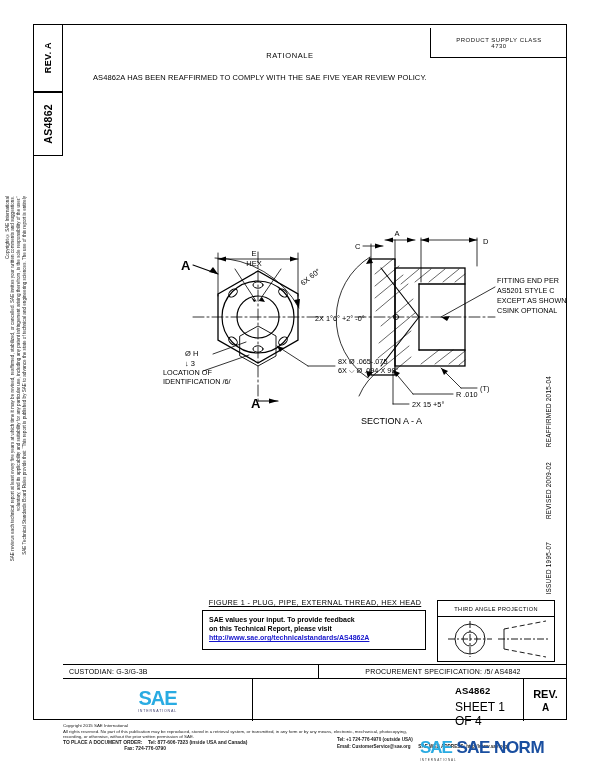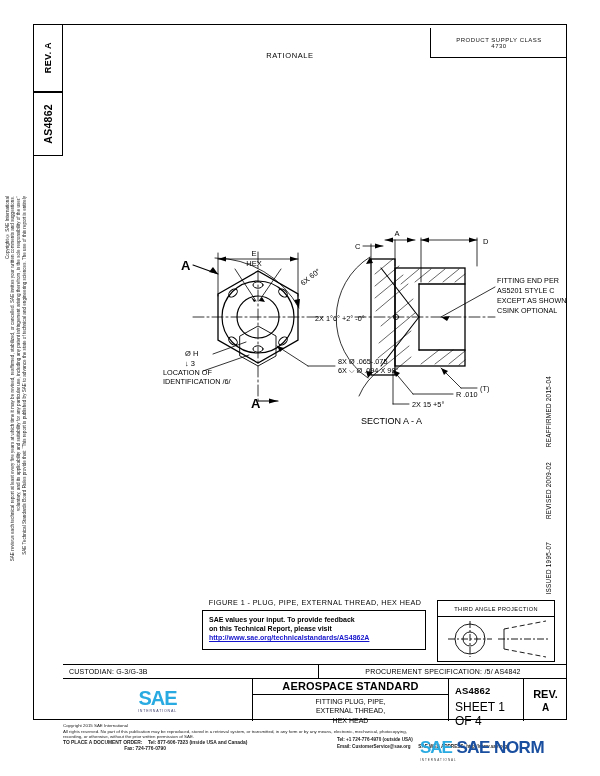--- a/index.html
+++ b/index.html
@@ -51,21 +51,21 @@
                 letter-spacing:.3px;left:0;}
   .sd0{top:0px;}
   .sd1{top:86px;}
   .sd2{top:166px;}
 
   
   .canvas{position:absolute;left:63px;top:156px;width:504px;height:412px;}
   .canvas svg{display:block;}
 
   .cap{position:absolute;width:100%;text-align:center;font-size:7.2px;letter-spacing:.4px;}
-  .cap-fig{top:442px;left:0;}
+  .cap-fig{top:442px;left:0;text-decoration:underline;}
   .cap-inact{top:472px;left:0;font-size:7px;letter-spacing:.2px;}
 
   
   .fb{position:absolute;left:202px;top:610px;width:224px;height:40px;
       border:1.3px solid #000;box-sizing:border-box;padding:4px 6px;background:#fff;}
   .fb div{font-size:7px;line-height:1.32;font-weight:bold;}
   .fb .lnk{color:#1414cc;text-decoration:underline;font-weight:bold;}
 
   
   .tap{position:absolute;left:437px;top:600px;width:118px;height:62px;
@@ -146,20 +146,21 @@
   </div>
 
   <div class="psc">
     <div>PRODUCT SUPPLY CLASS</div>
     <div>4730</div>
   </div>
 
   <div class="rat-title">
     <span>RATIONALE</span>
   </div>
+  <div class="rat-body">AS4862A HAS BEEN REAFFIRMED TO COMPLY WITH THE SAE FIVE YEAR REVIEW POLICY.</div>
 
   <div class="canvas">
     <svg width="504" height="412" viewBox="0 0 504 412">
       <g fill="none" stroke="#000" stroke-width="1.1" stroke-linecap="round">
 
         <polygon points="155,138 195,115 235,138 235,184 195,207 155,184" stroke-width="1.3"></polygon>
 
         <circle cx="195" cy="161" r="36" stroke-width="1.2"></circle>
 
         <circle cx="195" cy="161" r="21" stroke-width="1.2"></circle>
@@ -375,28 +376,20 @@
   <div class="tb">
     <div class="tb-row1">
       <div class="tb-cust">CUSTODIAN: G-3/G-3B</div>
       <div class="tb-proc">PROCUREMENT SPECIFICATION: /5/ AS4842</div>
     </div>
     <div class="tb-row2">
       <div class="tb-logo">
         <div class="sae-logo">SAE</div>
         <div class="sae-logo-sub">INTERNATIONAL</div>
       </div>
-      <div class="tb-title">
-        <div class="big">AEROSPACE STANDARD</div>
-        <div class="sub">
-          <div>FITTING PLUG, PIPE,</div>
-          <div>EXTERNAL THREAD,</div>
-          <div>HEX HEAD</div>
-        </div>
-      </div>
       <div class="tb-num">
         <div class="n">AS4862</div>
         <div class="s">SHEET 1 OF 4</div>
       </div>
       <div class="tb-rev">
         <div class="r1">REV.</div>
         <div class="r2">A</div>
       </div>
     </div>
   </div>

